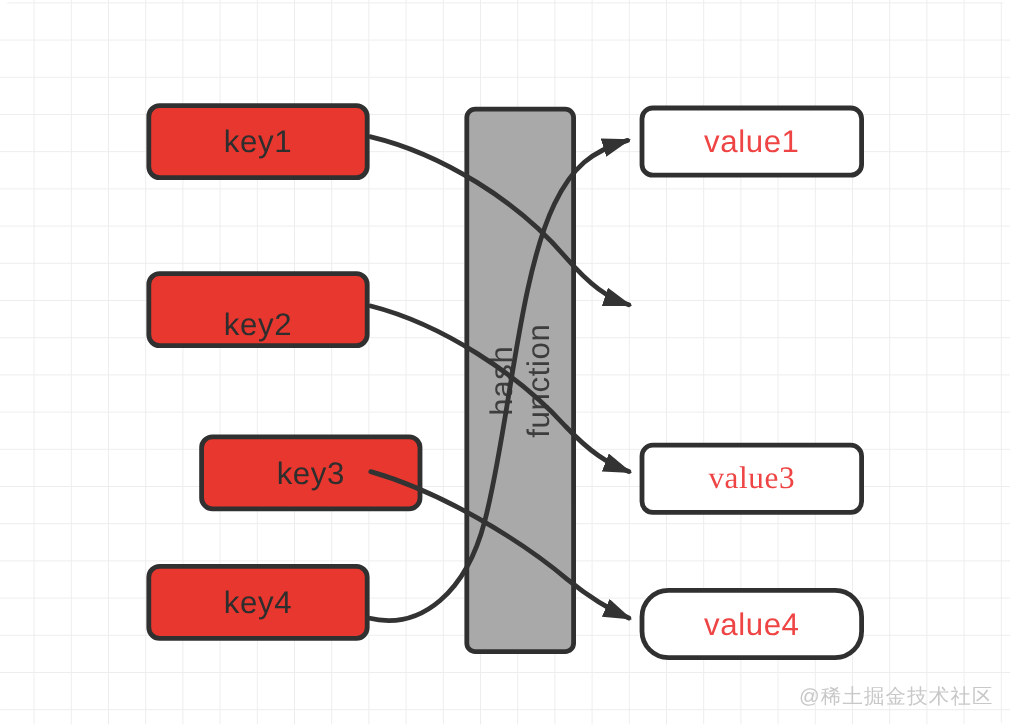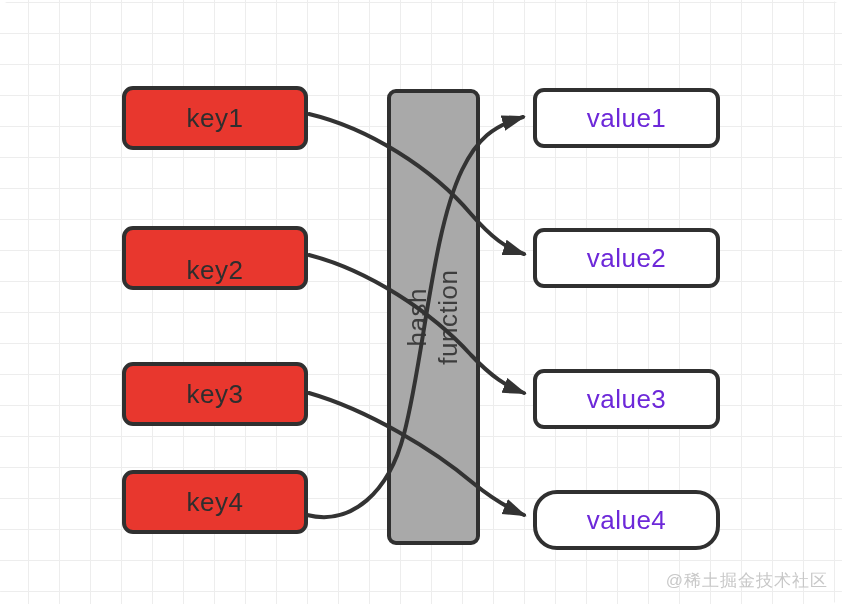--- a/index.html
+++ b/index.html
@@ -33,29 +33,29 @@
     width: 186px;
     height: 64px;
     background: #e8372e;
     color: #2e2e2e;
   }
   .value-node {
     left: 533px;
     width: 187px;
     height: 60px;
     background: #ffffff;
-    color: #6d28d9;
+    color: #ef4444;
   }
   #key1 { top: 86px; }
   #key2 { top: 226px; align-items: flex-end; }
-  #key3 { top: 362px; }
+  #key3 { top: 362px; margin-left: 44px; }
   #key4 { top: 470px; text-align: right; }
   #value1 { top: 88px; }
   #value2 { top: 228px; }
-  #value3 { top: 369px; }
+  #value3 { top: 369px; font-family: Liberation Serif, serif; }
   #value4 { top: 490px; border-radius: 24px; }
   .hash-node {
     position: absolute;
     box-sizing: border-box;
     left: 387px;
     top: 89px;
     width: 93px;
     height: 456px;
     background: #a9a9a9;
     border: 4px solid #303030;
@@ -118,23 +118,20 @@
   <div class="hash-node">
     <div class="hash-label">
       <div>hash</div>
       <div>function</div>
     </div>
   </div>
 
   <div class="node value-node" id="value1">
     <span>value1</span>
   </div>
-  <div class="node value-node" id="value2">
-    <span>value2</span>
-  </div>
   <div class="node value-node" id="value3">
     <span>value3</span>
   </div>
   <div class="node value-node" id="value4">
     <span>value4</span>
   </div>
 
   <svg class="arrow-layer" viewBox="0 0 842 604">
     <defs>
       <marker id="arrowhead" markerUnits="userSpaceOnUse" markerWidth="26" markerHeight="18" refX="21" refY="8" orient="auto">

